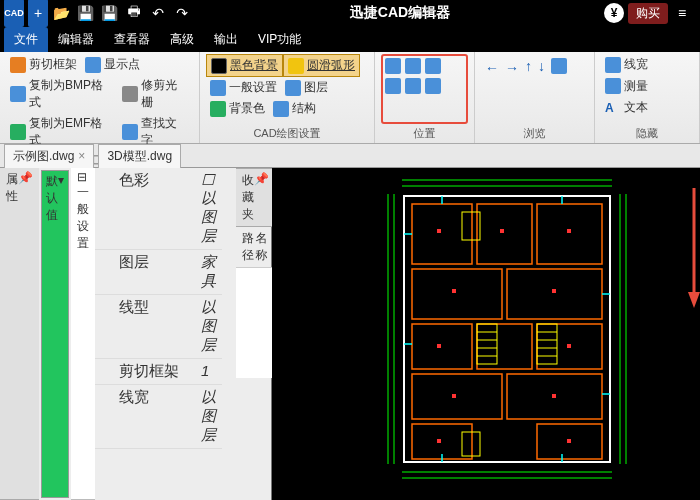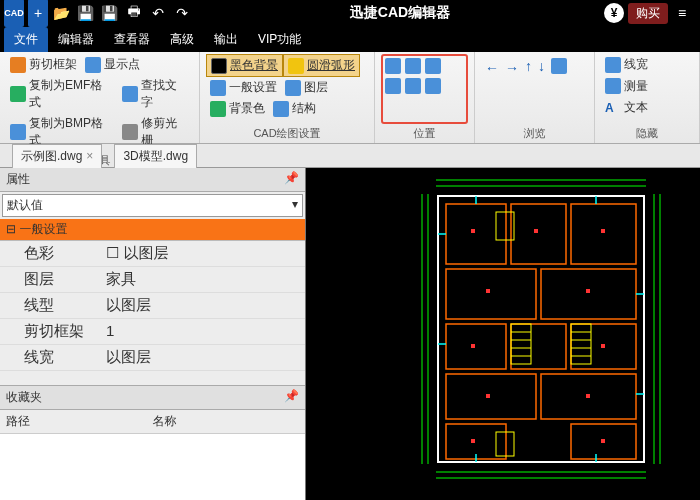--- a/index.html
+++ b/index.html
@@ -28,31 +28,31 @@
 .ricon { width: 16px; height: 16px; display: inline-block; background: #4a90d9; border-radius: 2px; }
 .ricon.orange { background: #e67e22; }
 .ricon.green { background: #27ae60; }
 .ricon.gray { background: #888; }
 .ricon.yellow { background: #f1c40f; }
 .highlighted { border: 2px solid #e74c3c; border-radius: 3px; }
 .pressed { background: #f3d38b; border: 1px solid #b8860b; text-decoration: underline; }
 
 
 .doctabs { background: #e8e8e8; height: 24px; display: flex; align-items: center; border-bottom: 1px solid #999; }
-.doctab { padding: 3px 8px; background: #f6f6f6; margin-left: 12px; border: 1px solid #aaa; border-bottom: none; cursor: pointer; display: flex; align-items: center; gap: 4px; }
+.doctab { padding: 3px 8px; background: #f6f6f6; margin-left: 4px; border: 1px solid #aaa; border-bottom: none; cursor: pointer; display: flex; align-items: center; gap: 4px; }
 
 
 .main { display: flex; height: 332px; }
-.sidebar { width: 306px; background: #ededed; display: flex; flex-direction: column; border-right: 1px solid #777; }
+.sidebar { width: 272px; background: #ededed; display: flex; flex-direction: row; border-right: 1px solid #777; }
 .panel-title { background: #e0e0e0; padding: 3px 6px; border-bottom: 1px solid #aaa; display: flex; justify-content: space-between; }
-.panel-select { background: #ffffff; border: 1px solid #999; padding: 2px 4px; margin: 2px; display: flex; justify-content: space-between; cursor: pointer; }
-.prop-header { background: #f97316; padding: 2px 6px; border-bottom: 1px solid #bbb; }
+.panel-select { background: #22c55e; border: 1px solid #999; padding: 2px 4px; margin: 2px; display: flex; justify-content: space-between; cursor: pointer; }
+.prop-header { background: #ffffff; padding: 2px 6px; border-bottom: 1px solid #bbb; }
 .prop-row { display: flex; border-bottom: 1px solid #ddd; font-size: 15px; }
 .prop-row .k { width: 100px; padding: 3px 6px 3px 24px; }
-.prop-row .v { flex: 1; padding: 3px 6px; }
+.prop-row .v { flex: 1; padding: 3px 6px; font-style: italic; }
 .favorites { border-top: 1px solid #aaa; }
 .fav-head { display: flex; padding: 3px 6px; border-bottom: 1px solid #ccc; }
 .fav-head .col { flex: 1; }
 
 
 .canvas { flex: 1; background: #000; position: relative; }
 .drawing { position: absolute; left: 110px; top: 6px; width: 250px; height: 310px; }
 .arrow { position: absolute; left: 415px; top: 20px; width: 14px; height: 120px; }
 </style>
 </head>
@@ -92,36 +92,36 @@
             <span class="ricon orange"></span>
             <span>剪切框架</span>
           </div>
         <div class="rbtn">
             <span class="ricon"></span>
             <span>显示点</span>
           </div>
       </div>
       <div style="display:flex">
         <div class="rbtn">
+            <span class="ricon"></span>
+            <span>复制为BMP格式</span>
+          </div>
+        <div class="rbtn">
+            <span class="ricon gray"></span>
+            <span>修剪光栅</span>
+          </div>
+      </div>
+      <div style="display:flex">
+        <div class="rbtn">
             <span class="ricon green"></span>
             <span>复制为EMF格式</span>
           </div>
         <div class="rbtn">
             <span class="ricon"></span>
             <span>查找文字</span>
-          </div>
-      </div>
-      <div style="display:flex">
-        <div class="rbtn">
-            <span class="ricon"></span>
-            <span>复制为BMP格式</span>
-          </div>
-        <div class="rbtn">
-            <span class="ricon gray"></span>
-            <span>修剪光栅</span>
           </div>
       </div>
     </div>
     <div class="glabel">工具</div>
   </div>
 
   <div class="ribbon-group" style="width:175px">
     <div class="gbody">
       <div style="display:flex">
         <div class="rbtn pressed">

